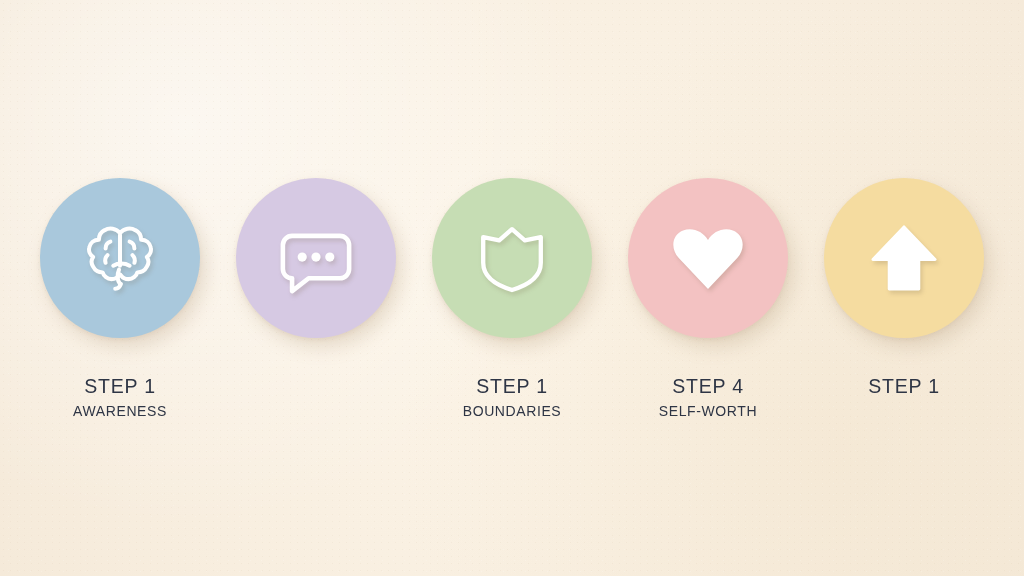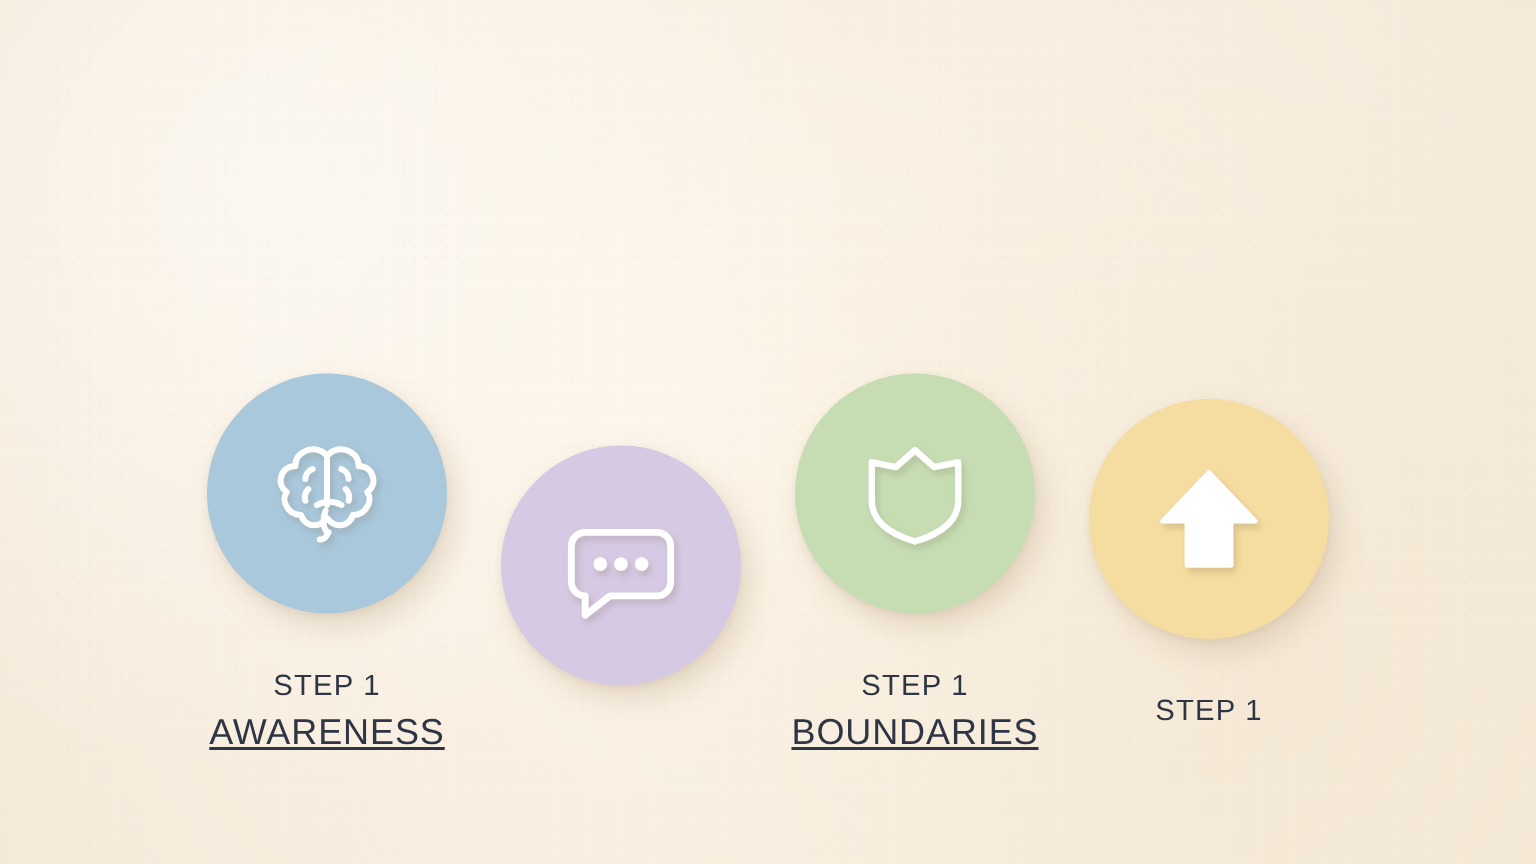--- a/index.html
+++ b/index.html
@@ -41,21 +41,21 @@
   }
 
   #steps-row {
     position: absolute;
     left: 0;
     top: 0;
     width: 1024px;
     height: 576px;
     display: flex;
     flex-direction: row;
-    align-items: center;
+    align-items: flex-start;
     justify-content: center;
     gap: 34px;
     padding-top: 178px;
     box-sizing: border-box;
   }
 
   .step {
     width: 162px;
     display: flex;
     flex-direction: column;
@@ -95,25 +95,24 @@
     white-space: nowrap;
   }
 
   .step-number {
     font-size: 19.5px;
     letter-spacing: 0.8px;
     font-weight: 400;
   }
 
   .step-title {
-    font-size: 24px;
+    font-size: 14px;
     letter-spacing: 0.6px;
     font-weight: 400;
     margin-top: 2px;
-    text-decoration: underline;
   }
 </style>
 </head>
 <body>
 
 <div id="canvas">
 
   <div id="grain"></div>
 
   <div id="steps-row">
@@ -157,20 +156,31 @@
         <svg class="step-icon step-icon--shield" viewBox="0 0 100 100" aria-hidden="true">
           <path d="M50 14 L66 28 L86 24 V56 C86 74 70 84 50 90 C30 84 14 74 14 56 V24 L34 28 Z" fill="none" stroke="#ffffff" stroke-width="5.4" stroke-linejoin="round"></path>
         </svg>
       </div>
       <div class="step-labels">
         <div class="step-number">STEP 1</div>
         <div class="step-title">BOUNDARIES</div>
       </div>
     </div>
 
+    <div class="step">
+      <div class="step-circle" style="background:#f3c2c2;">
+        <svg class="step-icon step-icon--heart" viewBox="0 0 100 100" aria-hidden="true">
+          <path d="M50 86 L16 50 C6 39 8 23 21 18 C32 14 44 19 50 29 C56 19 68 14 79 18 C92 23 94 39 84 50 Z" fill="#ffffff"></path>
+        </svg>
+      </div>
+      <div class="step-labels">
+        <div class="step-number">STEP 4</div>
+        <div class="step-title">SELF-WORTH</div>
+      </div>
+    </div>
 
     <div class="step">
       <div class="step-circle" style="background:#f5dca0;">
         <svg class="step-icon step-icon--arrow" viewBox="0 0 100 100" aria-hidden="true">
           <path d="M50 8 L92 52 H70 V92 H30 V52 H8 Z" fill="#ffffff" stroke="#ffffff" stroke-width="4" stroke-linejoin="round"></path>
         </svg>
       </div>
       <div class="step-labels">
         <div class="step-number">STEP 1</div>
       </div>

